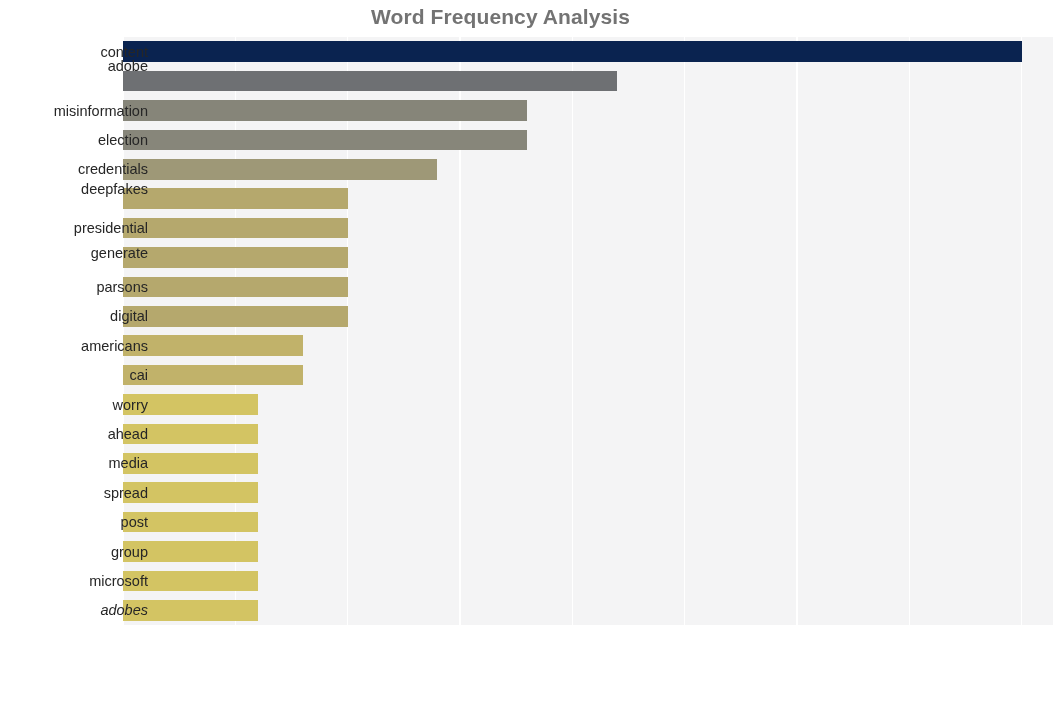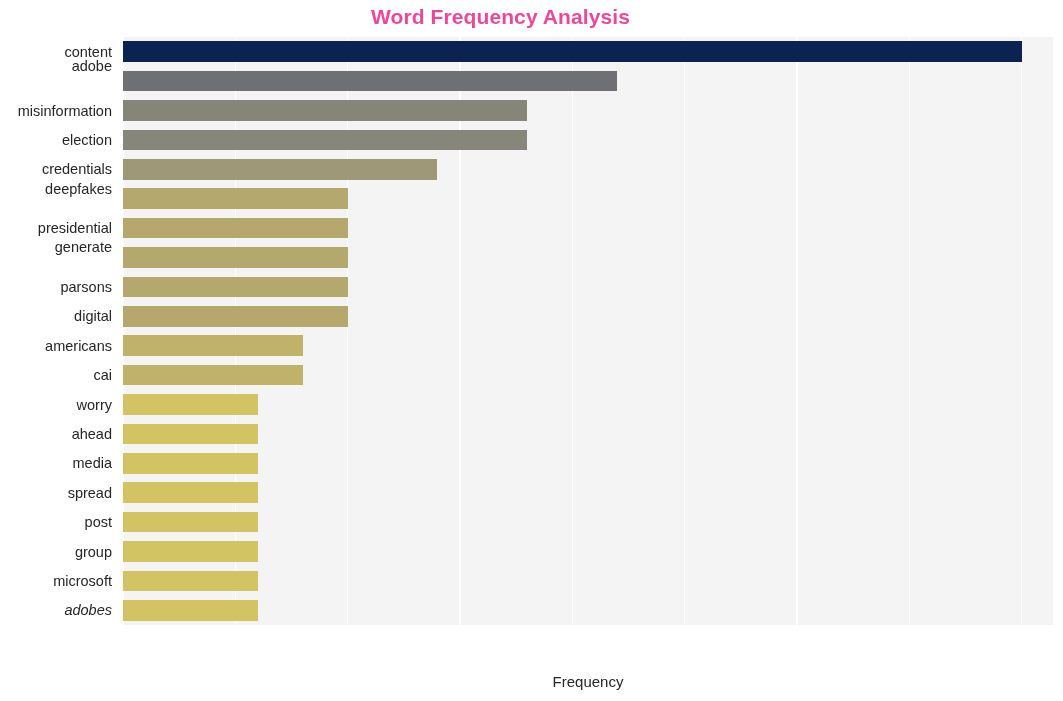--- a/index.html
+++ b/index.html
@@ -26,21 +26,21 @@
 
   
   #chart-title {
     position: absolute;
     left: 0;
     top: 5px;
     width: 1001px;
     text-align: center;
     font-size: 21px;
     font-weight: bold;
-    color: #ec4899;
+    color: #737373;
     letter-spacing: 0.1px;
   }
 
   
   #plot-area {
     position: absolute;
     left: 123px;
     top: 37px;
     width: 930px;
     height: 588px;
@@ -75,20 +75,21 @@
     height: 100%;
   }
 
   
   #ytick-layer {
     position: absolute;
     left: 0;
     top: 37px;
     width: 123px;
     height: 588px;
+    padding-left: 36px;
   }
   .ytick {
     position: absolute;
     right: 11px;
     text-align: right;
     font-size: 14.5px;
     color: #262626;
     white-space: nowrap;
     transform: translateY(-50%);
   }
@@ -204,30 +205,29 @@
   </div>
 
   <div id="ytick-layer">
       <div class="ytick" style="top: 14.7px;">content</div>
       <div class="ytick" style="top: 29px;">adobe</div>
       <div class="ytick" style="top: 73.5px;">misinformation</div>
       <div class="ytick" style="top: 102.9px;">election</div>
       <div class="ytick" style="top: 132.3px;">credentials</div>
       <div class="ytick" style="top: 152px; margin-left: 11px;">deepfakes</div>
       <div class="ytick" style="top: 191.1px;">presidential</div>
-      <div class="ytick" style="top: 210px;">generate</div>
+      <div class="ytick" style="top: 216px;">generate</div>
       <div class="ytick" style="top: 249.9px;">parsons</div>
       <div class="ytick" style="top: 279.3px;">digital</div>
       <div class="ytick" style="top: 308.7px;">americans</div>
       <div class="ytick" style="top: 338.1px;">cai</div>
       <div class="ytick" style="top: 367.5px;">worry</div>
       <div class="ytick" style="top: 396.9px;">ahead</div>
       <div class="ytick" style="top: 426.3px; text-align: center;">media</div>
       <div class="ytick" style="top: 455.7px; text-align: right;">spread</div>
       <div class="ytick" style="top: 485.1px;">post</div>
       <div class="ytick" style="top: 514.5px;">group</div>
       <div class="ytick" style="top: 543.9px;">microsoft</div>
       <div class="ytick" style="top: 573.3px; font-style: italic;">adobes</div>
     </div>
 
-  <div id="xaxis-label">Frequency</div>
 
 </div>
 
 </body></html>

